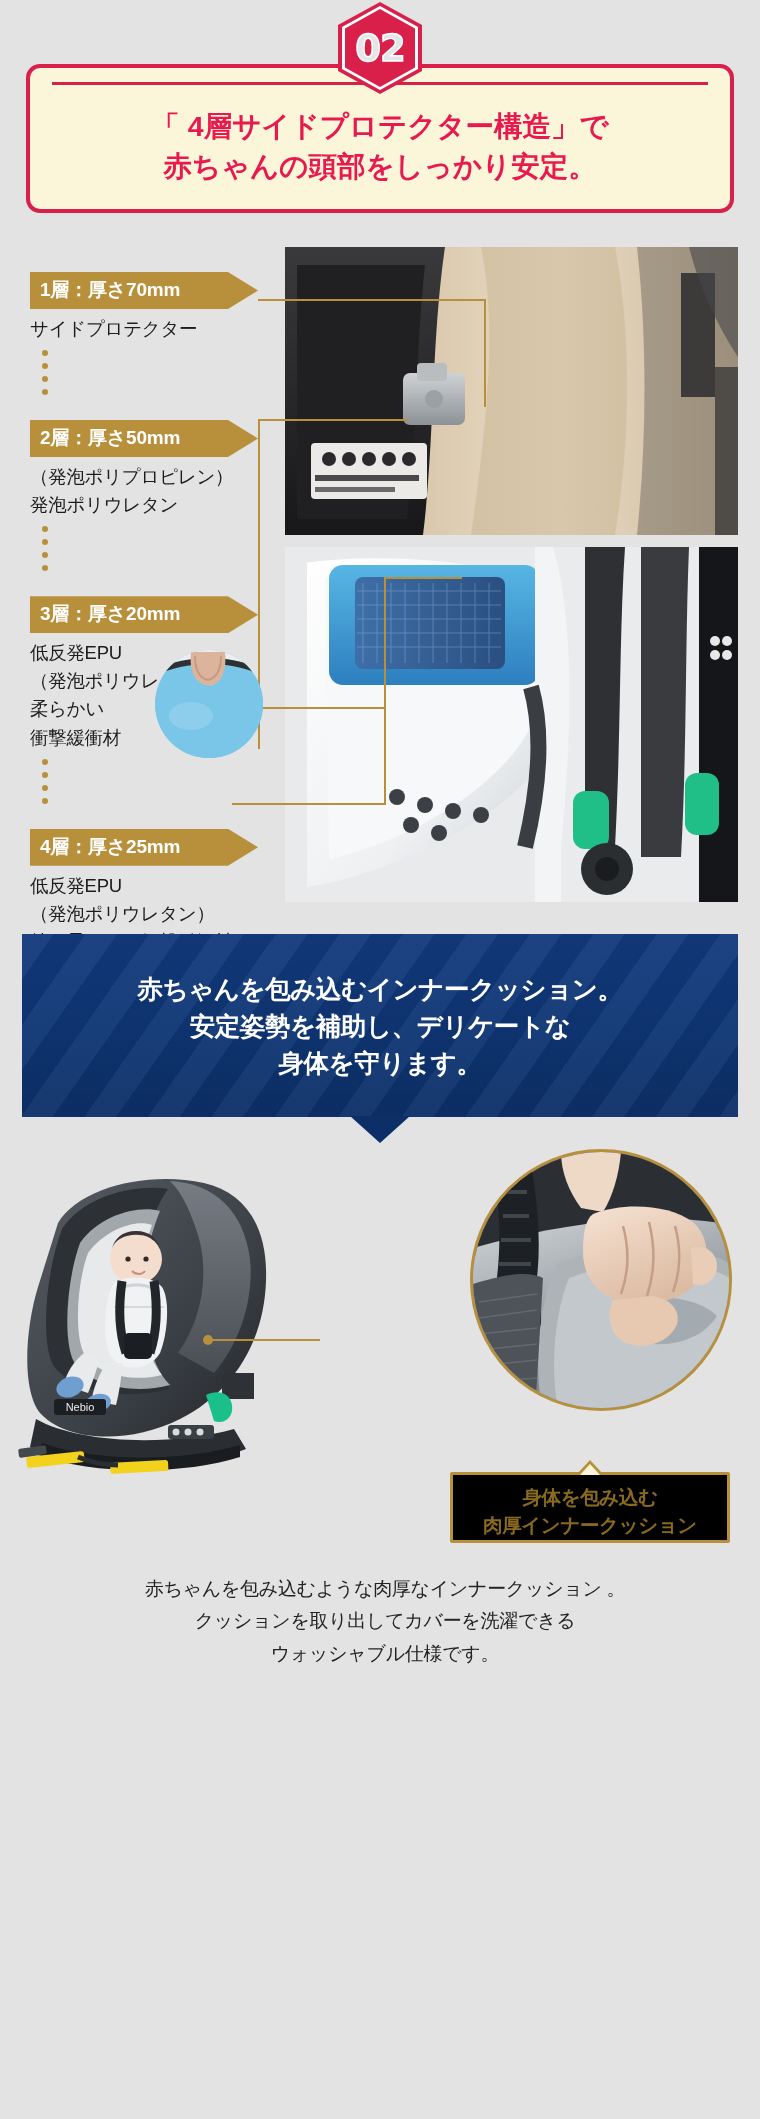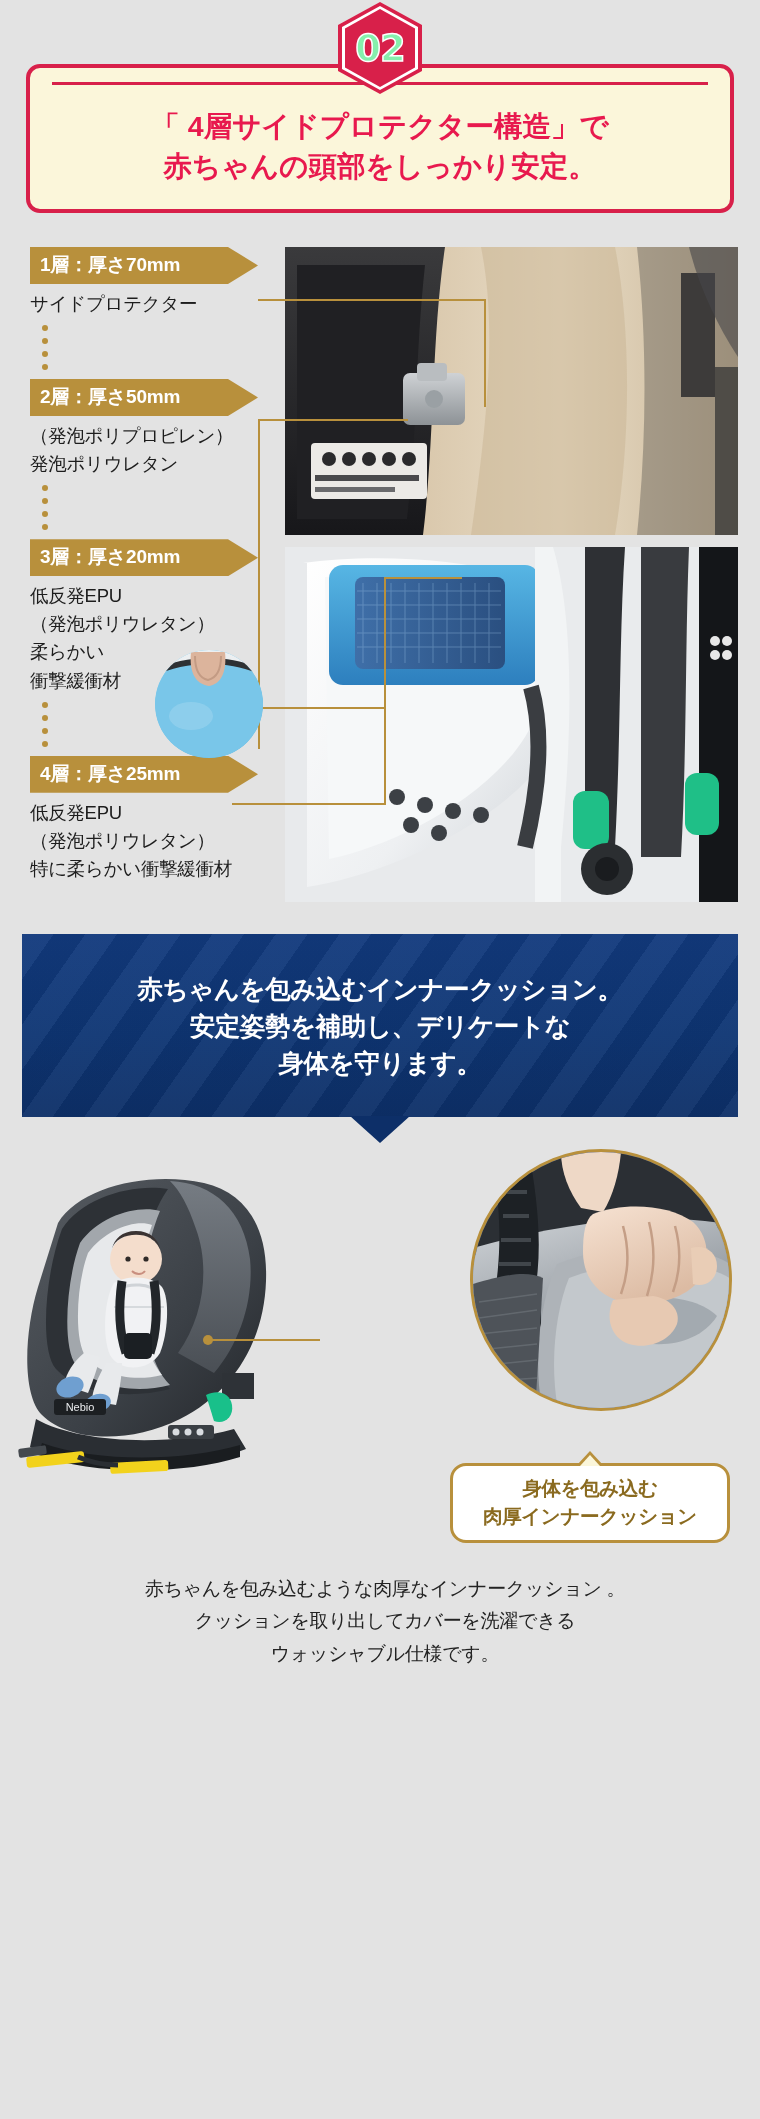--- a/index.html
+++ b/index.html
@@ -27,21 +27,21 @@
     background: #fff;
     clip-path: polygon(50% 0%, 100% 25%, 100% 75%, 50% 100%, 0% 75%, 0% 25%);
   }
   .hex-badge .hex-core {
     position: absolute; left: 7px; top: 7px; right: 7px; bottom: 7px;
     background: #d8204a;
     clip-path: polygon(50% 0%, 100% 25%, 100% 75%, 50% 100%, 0% 75%, 0% 25%);
     display: flex; align-items: center; justify-content: center;
   }
   .hex-num {
-    color: #86efac; font-size: 37px; font-weight: bold;
+    color: #e5e5e5; font-size: 37px; font-weight: bold;
     letter-spacing: -1px; line-height: 1;
     font-family: "DejaVu Sans", sans-serif;
     -webkit-text-stroke: 1.5px #fff;
   }
   .title-card {
     margin: 42px 26px 5px 26px;
     background: #fbf6da;
     border: 4px solid #d8204a;
     border-radius: 14px;
     padding: 24px 10px 22px 10px;
@@ -59,21 +59,21 @@
 
   
   .layers-section {
     position: relative;
     margin-top: 34px;
     height: 655px;
   }
   .layers-col {
     position: absolute; left: 30px; top: 0; width: 250px;
   }
-  .layer-block { position: relative; }
+  .layer-block { position: relative; margin-top: 25px; }
   .layer-banner {
     background: #b8903c;
     color: #fff;
     font-size: 19px; font-weight: bold;
     padding: 5px 8px 6px 10px;
     letter-spacing: -0.2px;
     display: block;
     width: max-content; min-width: 166px;
   }
   .layer-banner.arrowed {
@@ -144,24 +144,24 @@
   .hand-circle {
     position: absolute; right: 28px; top: 0;
     width: 262px; height: 262px; border-radius: 50%;
     overflow: hidden;
     border: 3px solid #b8903c;
     background: #9aa0a6;
   }
   .caption-box {
     position: absolute; right: 30px; bottom: 6px;
     width: 280px;
-    background: #ffffff;
+    background: #000000;
     border: 3px solid #b8903c;
-    border-radius: 16px;
-    padding: 9px 4px 9px 4px;
+    border-radius: 2px;
+    padding: 9px 4px 0 4px;
     text-align: center;
   }
   .caption-box .cap-line {
     color: #8a6a1f; font-weight: bold; font-size: 19.5px; line-height: 1.42;
     letter-spacing: -0.4px;
   }
   .cap-pointer {
     position: absolute; left: 50%; top: -15px; transform: translateX(-50%);
     width: 0; height: 0;
     border-left: 13px solid transparent;

